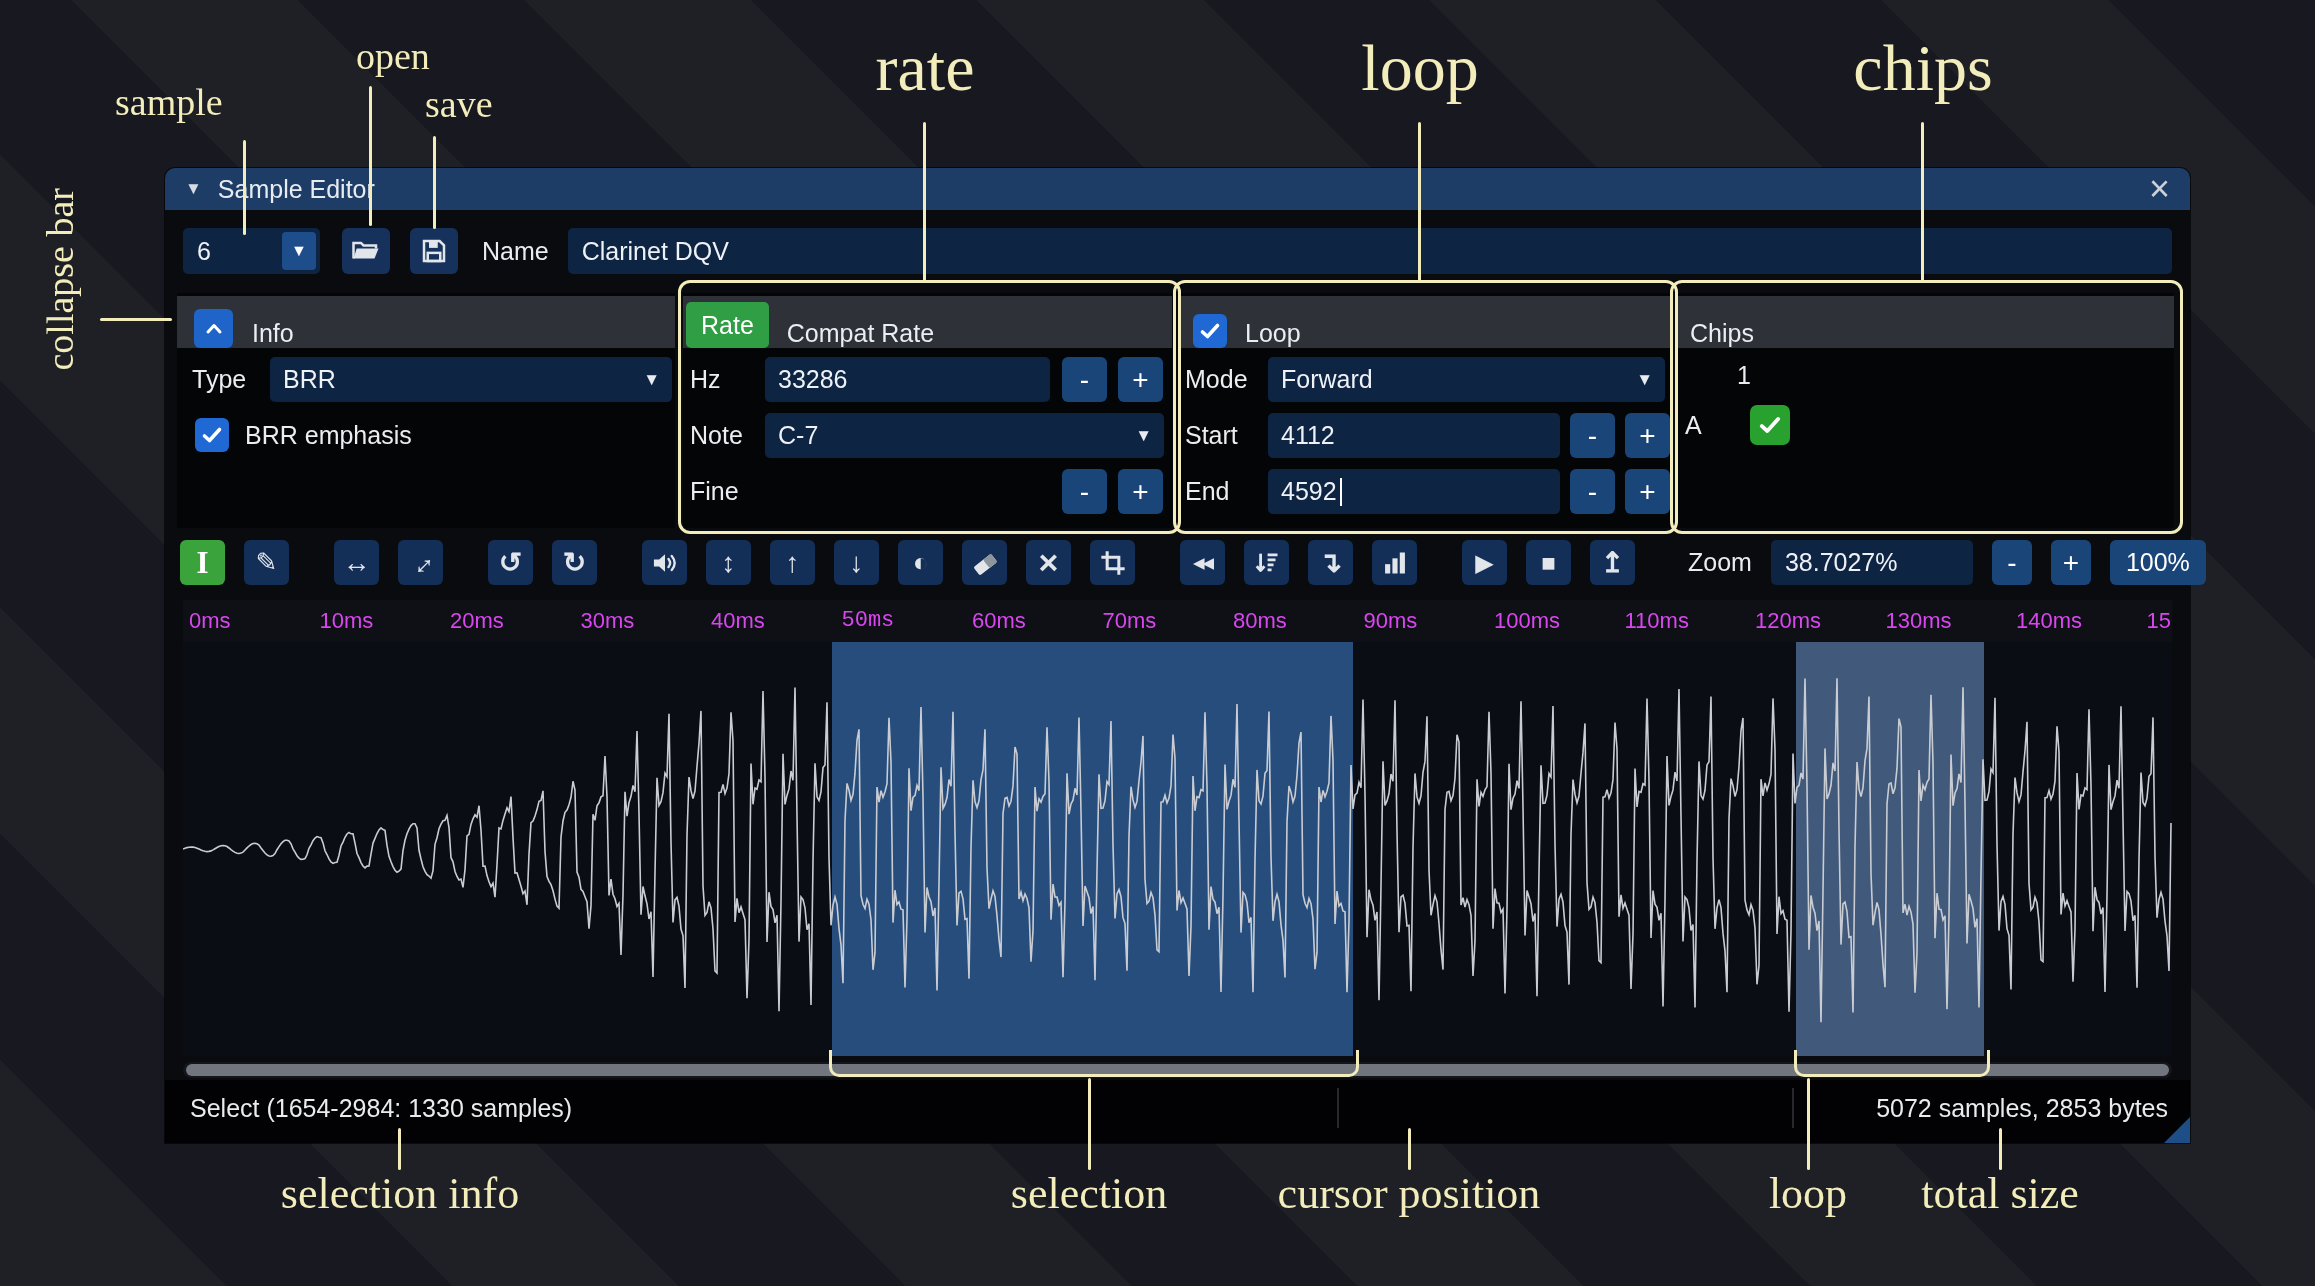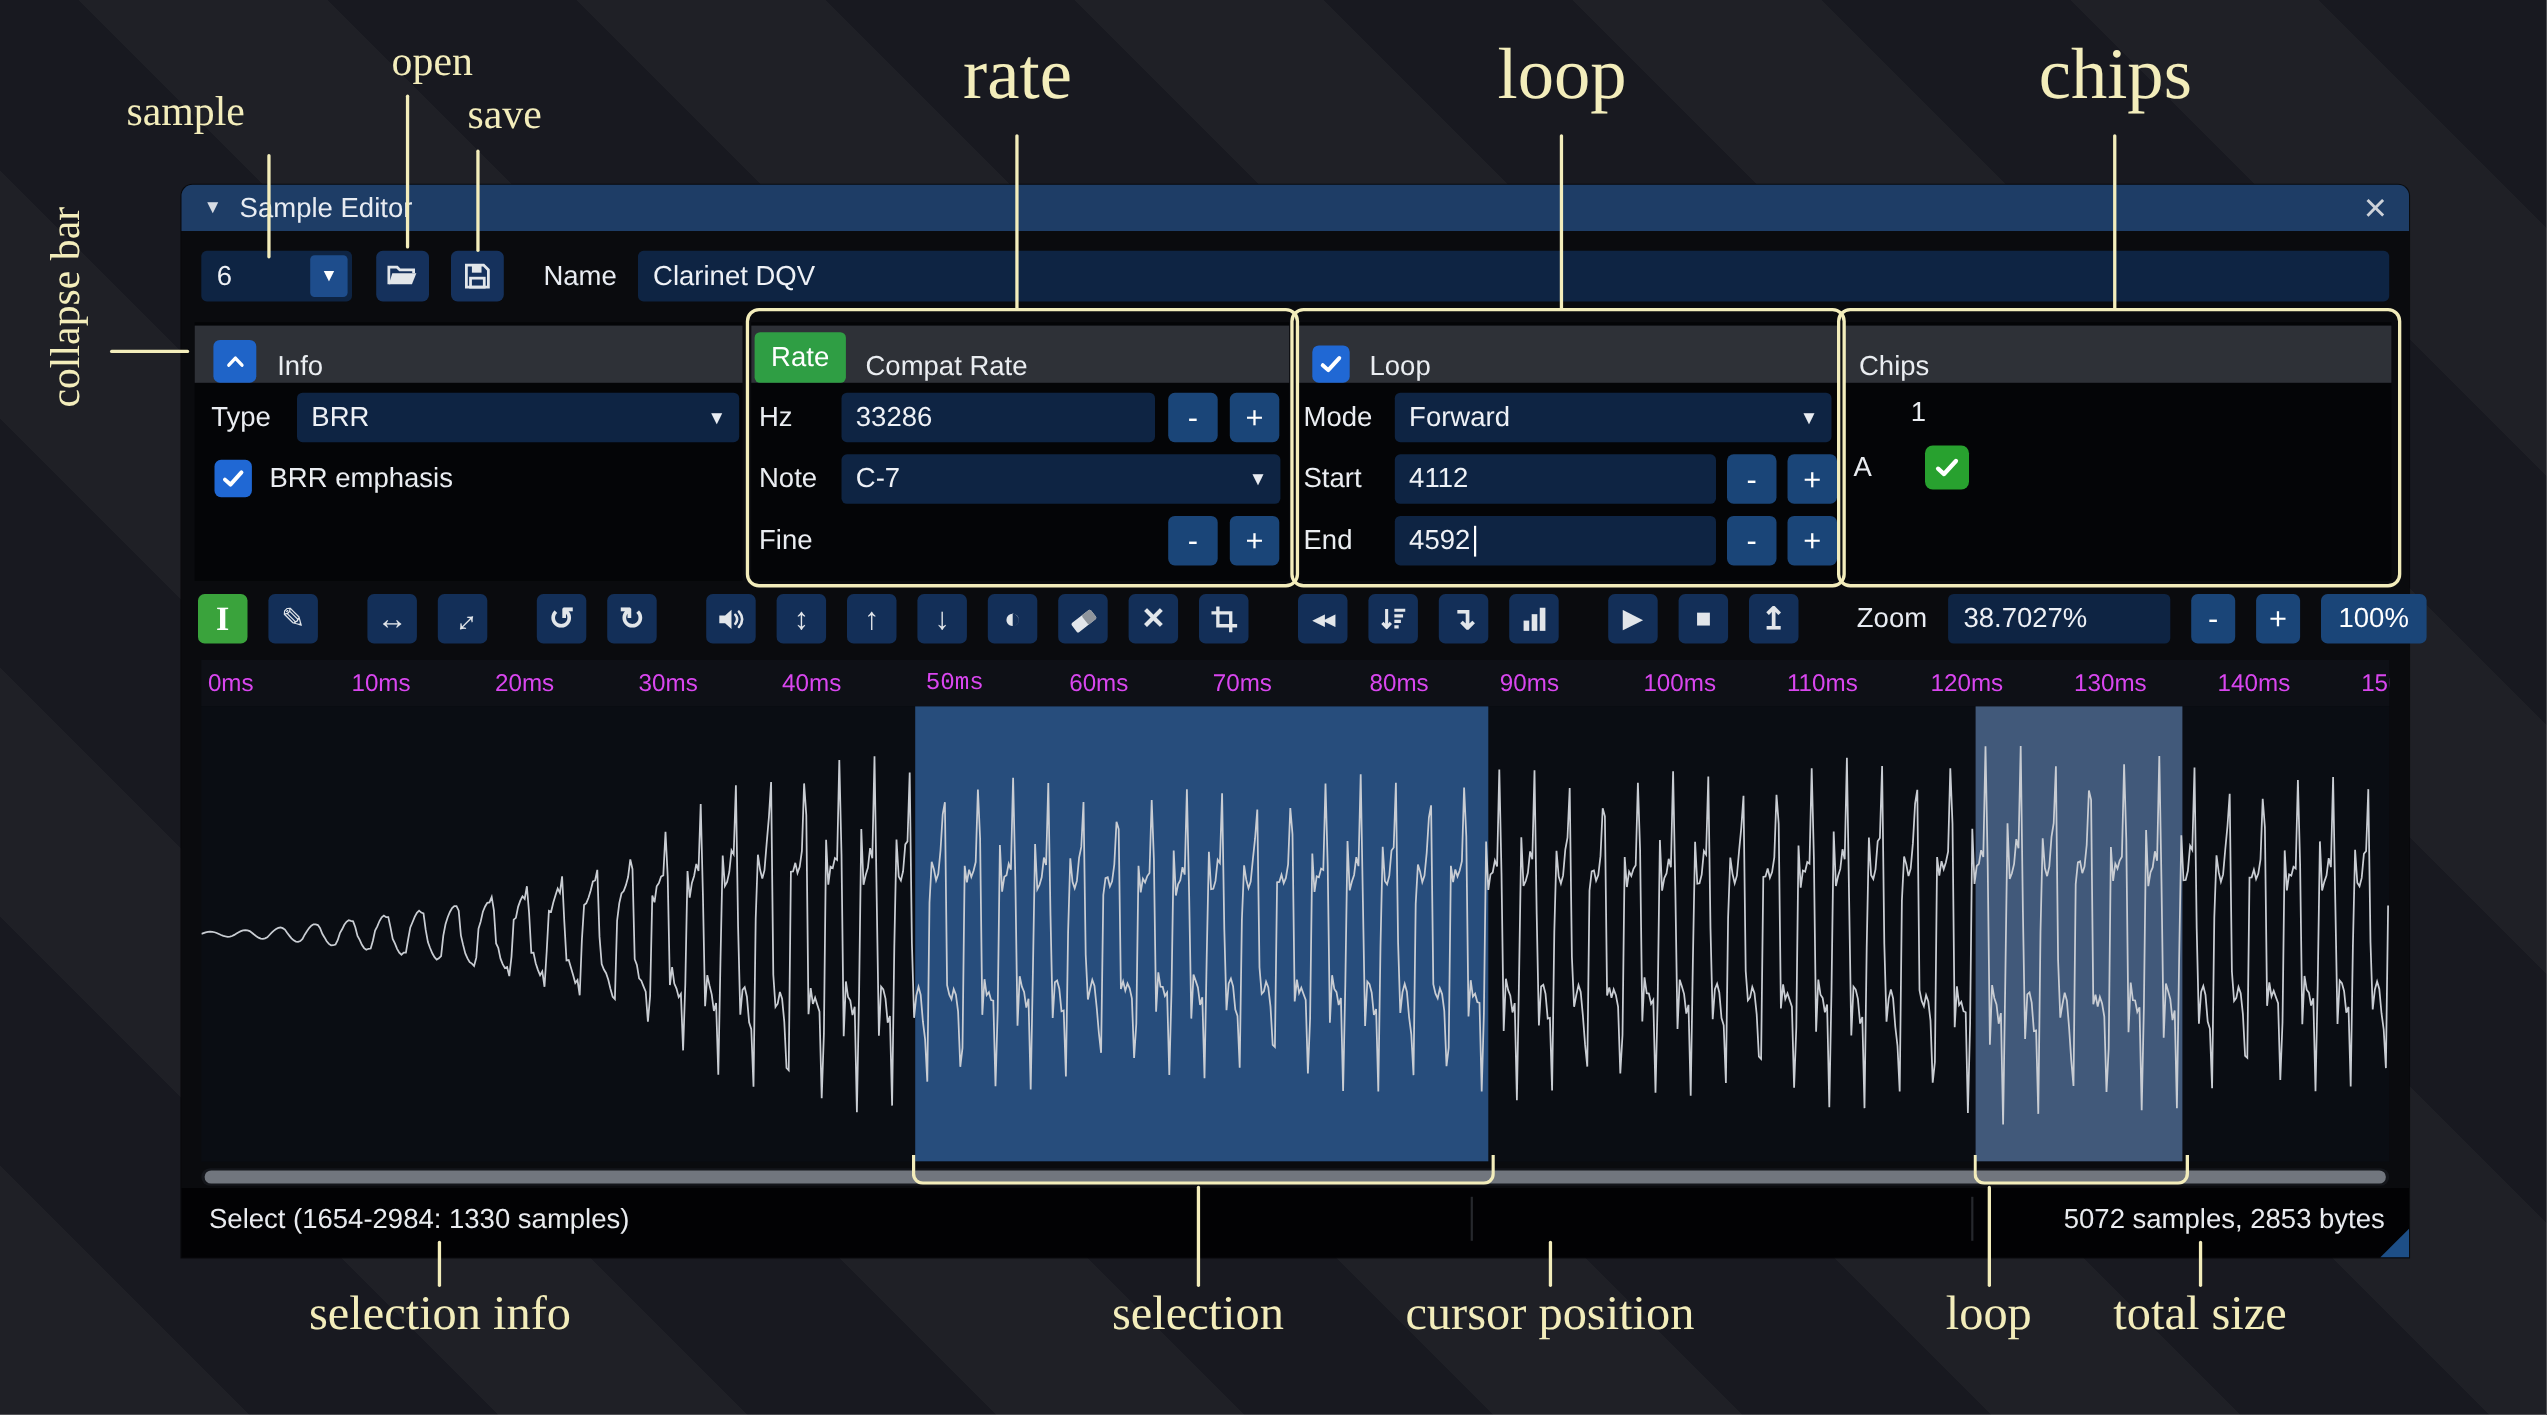--- a/index.html
+++ b/index.html
@@ -20,21 +20,21 @@
   
   .row2{position:absolute;left:18px;top:60px;width:1989px;height:46px;display:flex;align-items:stretch}
   .dd,.field{background:#0e2443;border-radius:5px;color:#eef1f6;font-size:25px;display:flex;align-items:center}
   .sample-select{width:137px;justify-content:space-between;padding-left:14px;box-sizing:border-box}
   .dd-btn{width:34px;height:38px;background:#1e4d8c;border-radius:4px;display:flex;align-items:center;
     justify-content:center;font-size:16px;margin-right:4px;color:#fff}
   .icon-btn{width:48px;border:none;background:#15315c;border-radius:6px;display:flex;align-items:center;
     justify-content:center;padding:0}
   .icon-btn.open{margin-left:22px}
   .icon-btn.save{margin-left:20px}
-  .row2 .lbl{margin-left:36px;display:flex;align-items:center;font-size:25px;color:#e8ecf2}
+  .row2 .lbl{margin-left:24px;display:flex;align-items:center;font-size:25px;color:#e8ecf2}
   .name-field{flex:1;margin-left:19px;padding-left:14px;box-sizing:border-box}
   
   .panel{position:absolute;top:125px;height:235px;background:#040507}
   .p-info{left:12px;width:498px}
   .p-rate{left:518px;width:489px}
   .p-loop{left:1013px;width:492px}
   .p-chips{left:1512px;width:497px}
   .phead{position:absolute;left:0;top:3px;width:100%;height:52px;background:#2e3137;display:flex;
     align-items:flex-end;font-size:25px;color:#eaedf1;box-sizing:border-box}
   .collapse-btn{width:39px;height:39px;margin-left:17px;background:#1f64c8;border-radius:6px;
@@ -356,21 +356,21 @@
 
   <div class="ruler">
       <span class="tick" style="left: 6px;">0ms</span>
       <span class="tick" style="left: 136.5px;">10ms</span>
       <span class="tick" style="left: 267px;">20ms</span>
       <span class="tick" style="left: 397.5px;">30ms</span>
       <span class="tick" style="left: 528px;">40ms</span>
       <span class="tick" style="left: 658.5px; font-family: Liberation Mono, monospace;">50ms</span>
       <span class="tick" style="left: 789px;">60ms</span>
       <span class="tick" style="left: 919.5px;">70ms</span>
-      <span class="tick" style="left: 1050px; margin-left: 12px;">80ms</span>
+      <span class="tick" style="left: 1050px;">80ms</span>
       <span class="tick" style="left: 1180.5px;">90ms</span>
       <span class="tick" style="left: 1311px;">100ms</span>
       <span class="tick" style="left: 1441.5px;">110ms</span>
       <span class="tick" style="left: 1572px;">120ms</span>
       <span class="tick" style="left: 1702.5px;">130ms</span>
       <span class="tick" style="left: 1833px;">140ms</span>
       <span class="tick" style="left: 1963.5px;">150ms</span>
     </div>
 
   <div class="wave">

